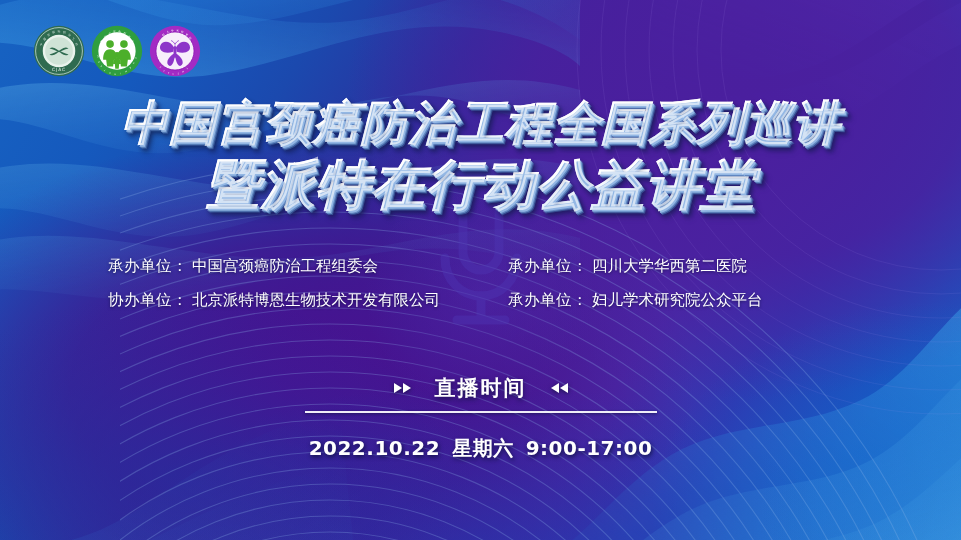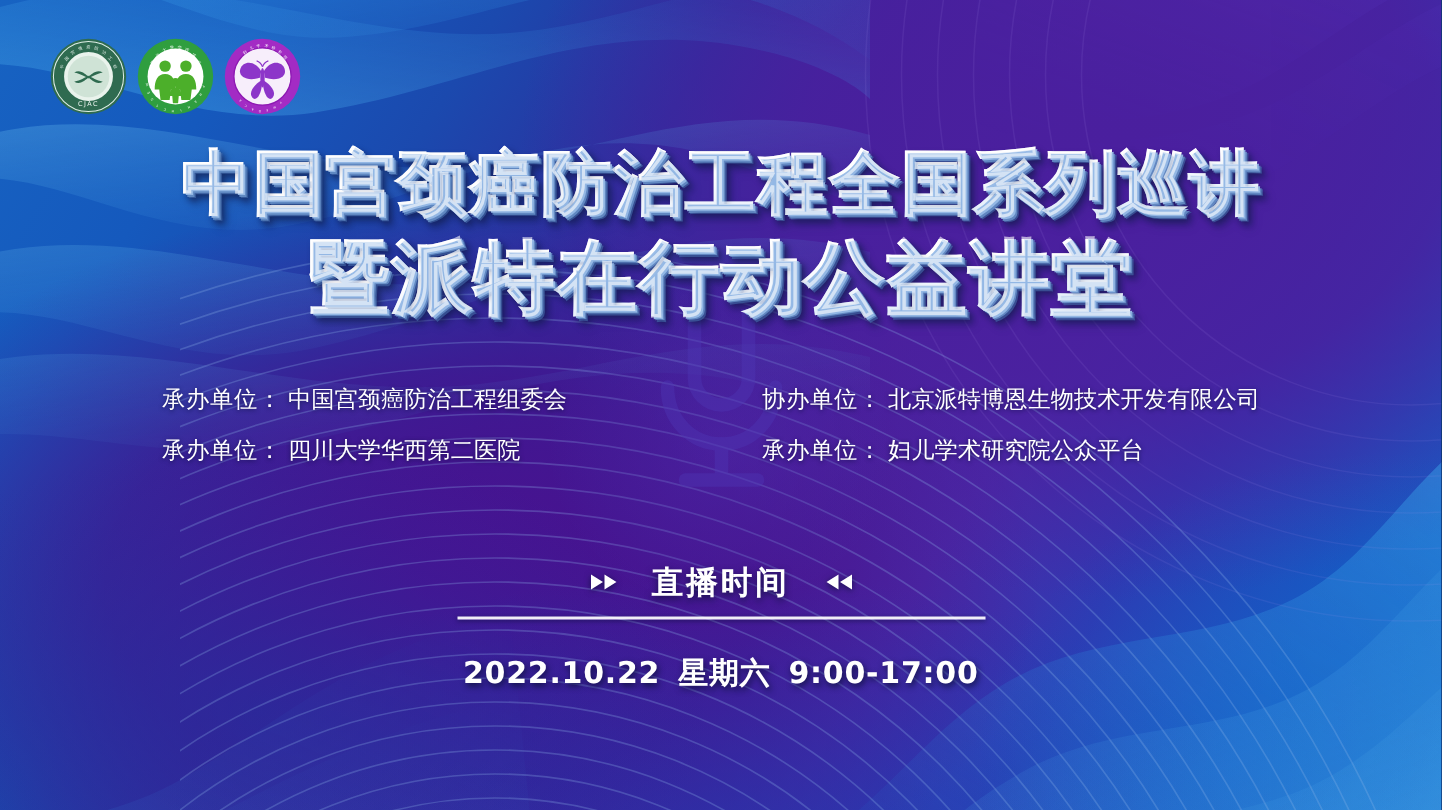--- a/index.html
+++ b/index.html
@@ -106,20 +106,21 @@
   .logo { width: 52px; height: 52px; display: block; }
 
   
   .title-block {
     position: absolute;
     left: 0;
     right: 0;
     top: 97px;
     text-align: center;
     z-index: 5;
+    font-style: italic;
   }
   .title-line {
     font-family: "DejaVu Sans", sans-serif;
     font-weight: bold;
     font-size: 47px;
     line-height: 52px;
     letter-spacing: 1px;
     color: #ffffff;
     white-space: nowrap;
     -webkit-text-stroke: 0.6px rgba(255,255,255,0.6);
@@ -434,24 +435,24 @@
   <div class="title-block">
     <div class="title-line">中国宫颈癌防治工程全国系列巡讲</div>
     <div class="title-line second">暨派特在行动公益讲堂</div>
   </div>
 
   <div class="org-grid">
     <div class="org-item">
       <span class="lbl">承办单位：</span><span class="val">中国宫颈癌防治工程组委会</span>
     </div>
     <div class="org-item">
+      <span class="lbl">承办单位：</span><span class="val">四川大学华西第二医院</span>
+    </div>
+    <div class="org-item">
       <span class="lbl">协办单位：</span><span class="val">北京派特博恩生物技术开发有限公司</span>
-    </div>
-    <div class="org-item">
-      <span class="lbl">承办单位：</span><span class="val">四川大学华西第二医院</span>
     </div>
     <div class="org-item">
       <span class="lbl">承办单位：</span><span class="val">妇儿学术研究院公众平台</span>
     </div>
   </div>
 
   <div class="livetime">
     <div class="livetime-row">
       <span class="arrow-pair">
         <span class="tri right"></span>

